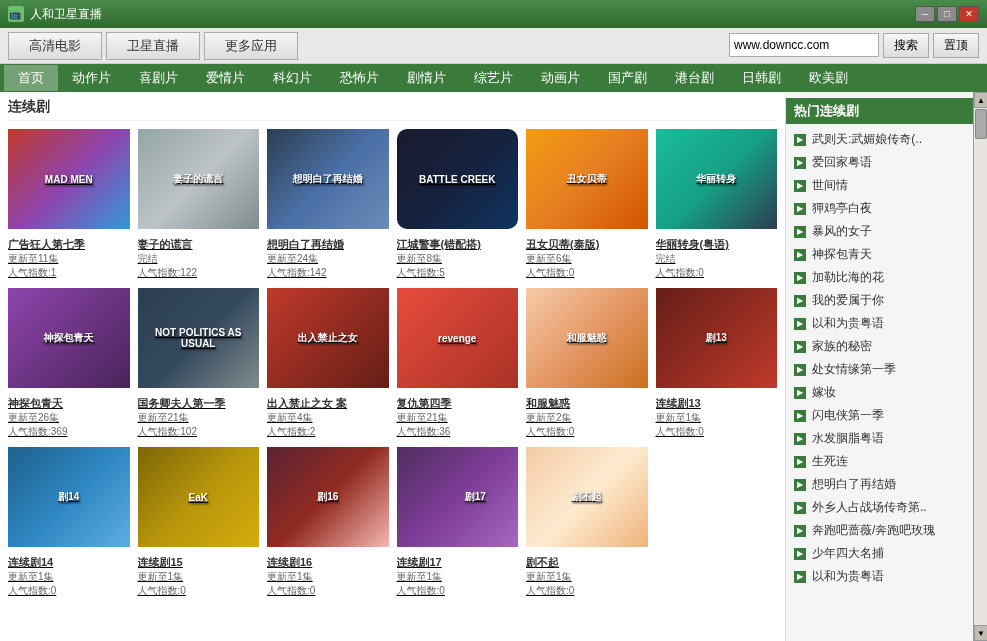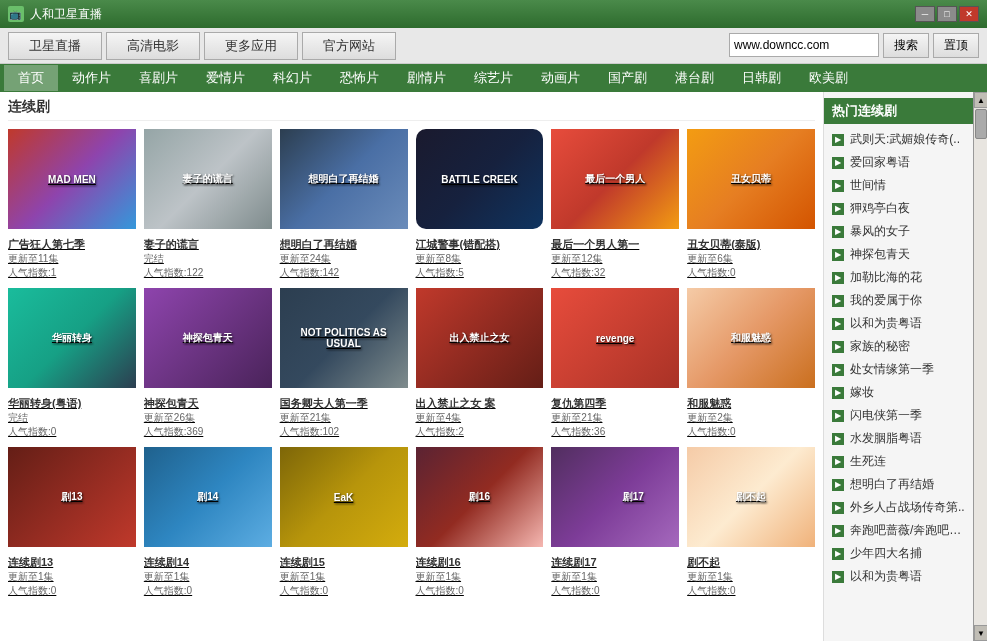--- a/index.html
+++ b/index.html
@@ -115,21 +115,21 @@
       white-space: nowrap;
       overflow: hidden;
       text-overflow: ellipsis;
     }
 
     .movie-update { color: #666; font-size: 10px; }
     .movie-pop { color: #666; font-size: 10px; }
 
     
     .sidebar {
-      width: 150px;
+      width: 188px;
       background: #f5f5f5;
       border-left: 1px solid #ddd;
       overflow-y: auto;
       padding: 6px 0;
     }
 
     .sidebar-title {
       background: #3a7a3a;
       color: white;
       font-size: 13px;
@@ -223,24 +223,23 @@
   <div class="icon">📺</div>
   <span class="title-text">人和卫星直播</span>
   <div class="win-controls">
     <div class="win-btn">─</div>
     <div class="win-btn">□</div>
     <div class="win-btn close">✕</div>
   </div>
 </div>
 
 <div class="top-nav">
+  <button class="top-nav-btn">高清电影</button>
   <button class="top-nav-btn">卫星直播</button>
-  <button class="top-nav-btn">高清电影</button>
   <button class="top-nav-btn">更多应用</button>
-  <button class="top-nav-btn">官方网站</button>
   <div class="search-area">
     <input class="search-input" type="text" value="www.downcc.com" style="">
     <button class="search-btn">搜索</button>
     <button class="settings-btn">置顶</button>
   </div>
 </div>
 
 <div class="cat-tabs">
   <div class="cat-tab active">首页</div>
   <div class="cat-tab">动作片</div>
@@ -296,30 +295,20 @@
     <div class="movie-thumb poster-4">
       <div class="poster-text">BATTLE CREEK</div>
     </div>
     <div class="movie-info">
       <div class="movie-title">江城警事(错配搭)</div>
       <div class="movie-update">更新至8集</div>
       <div class="movie-pop">人气指数:5</div>
     </div>
   </div>
         <div class="movie-item">
-    <div class="movie-thumb poster-5">
-      <div class="poster-text">最后一个男人</div>
-    </div>
-    <div class="movie-info">
-      <div class="movie-title">最后一个男人第一</div>
-      <div class="movie-update">更新至12集</div>
-      <div class="movie-pop">人气指数:32</div>
-    </div>
-  </div>
-        <div class="movie-item">
     <div class="movie-thumb poster-6">
       <div class="poster-text">丑女贝蒂</div>
     </div>
     <div class="movie-info">
       <div class="movie-title">丑女贝蒂(泰版)</div>
       <div class="movie-update">更新至6集</div>
       <div class="movie-pop">人气指数:0</div>
     </div>
   </div>
         <div class="movie-item">

